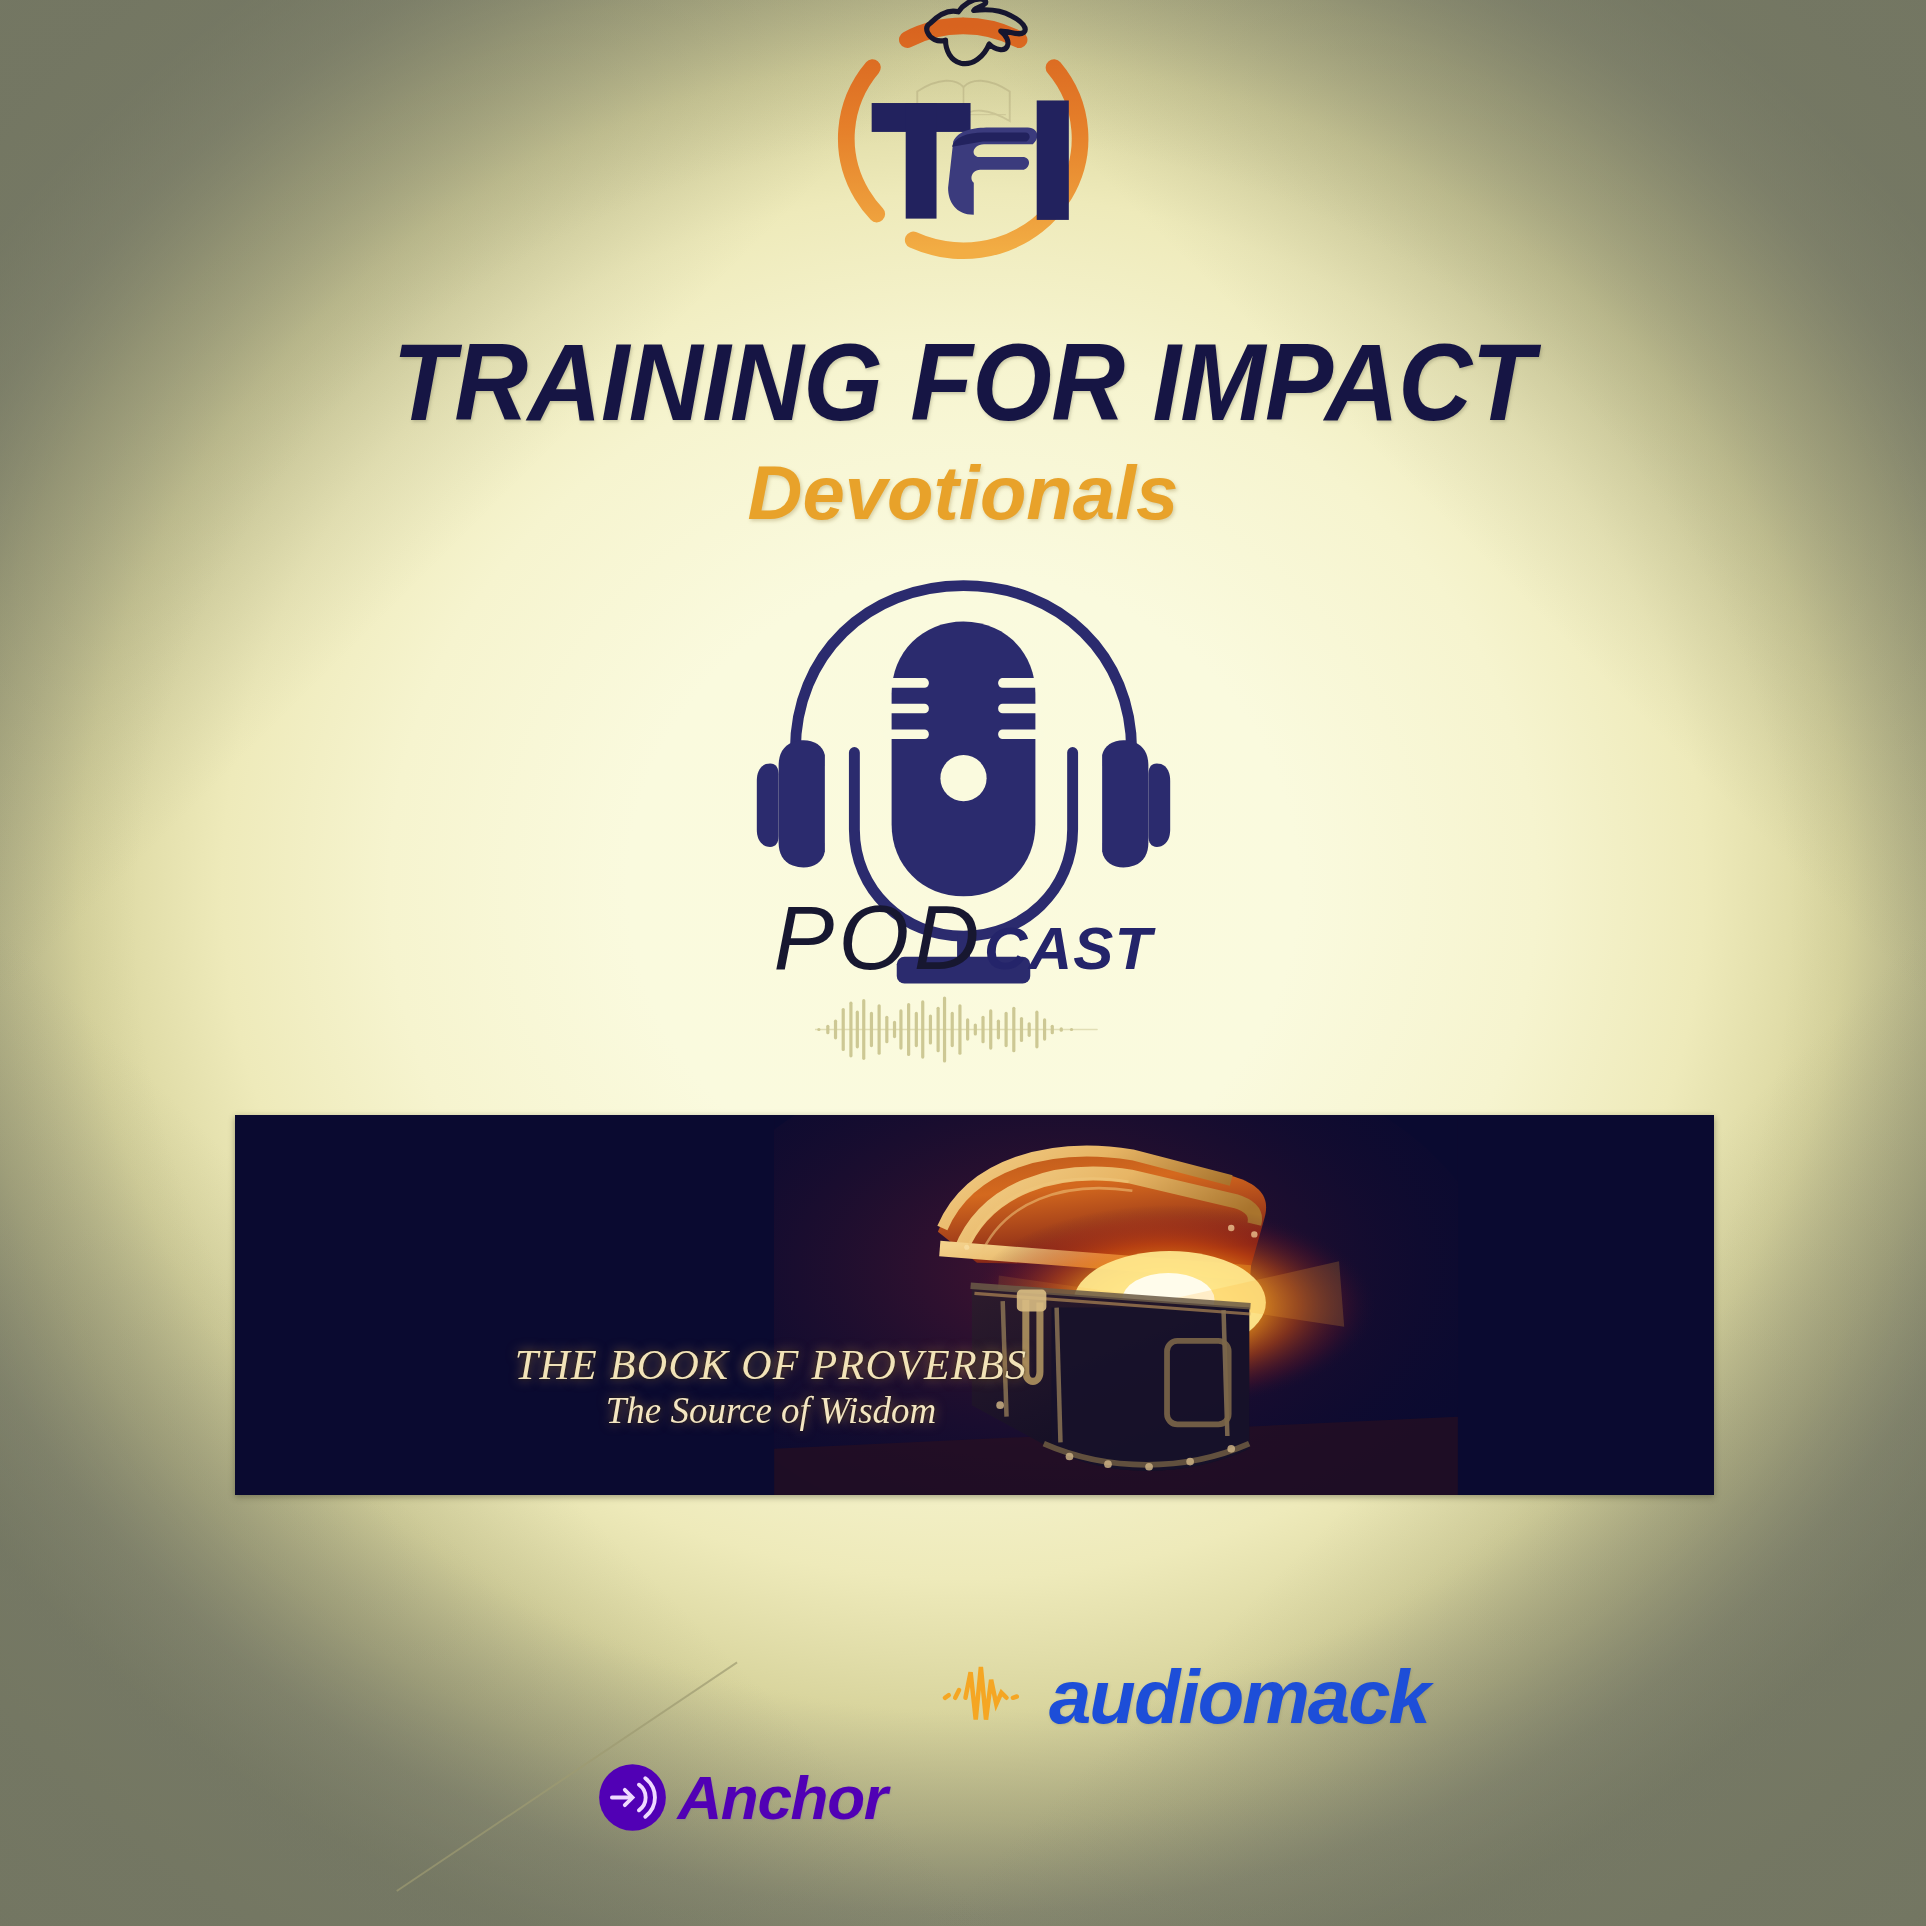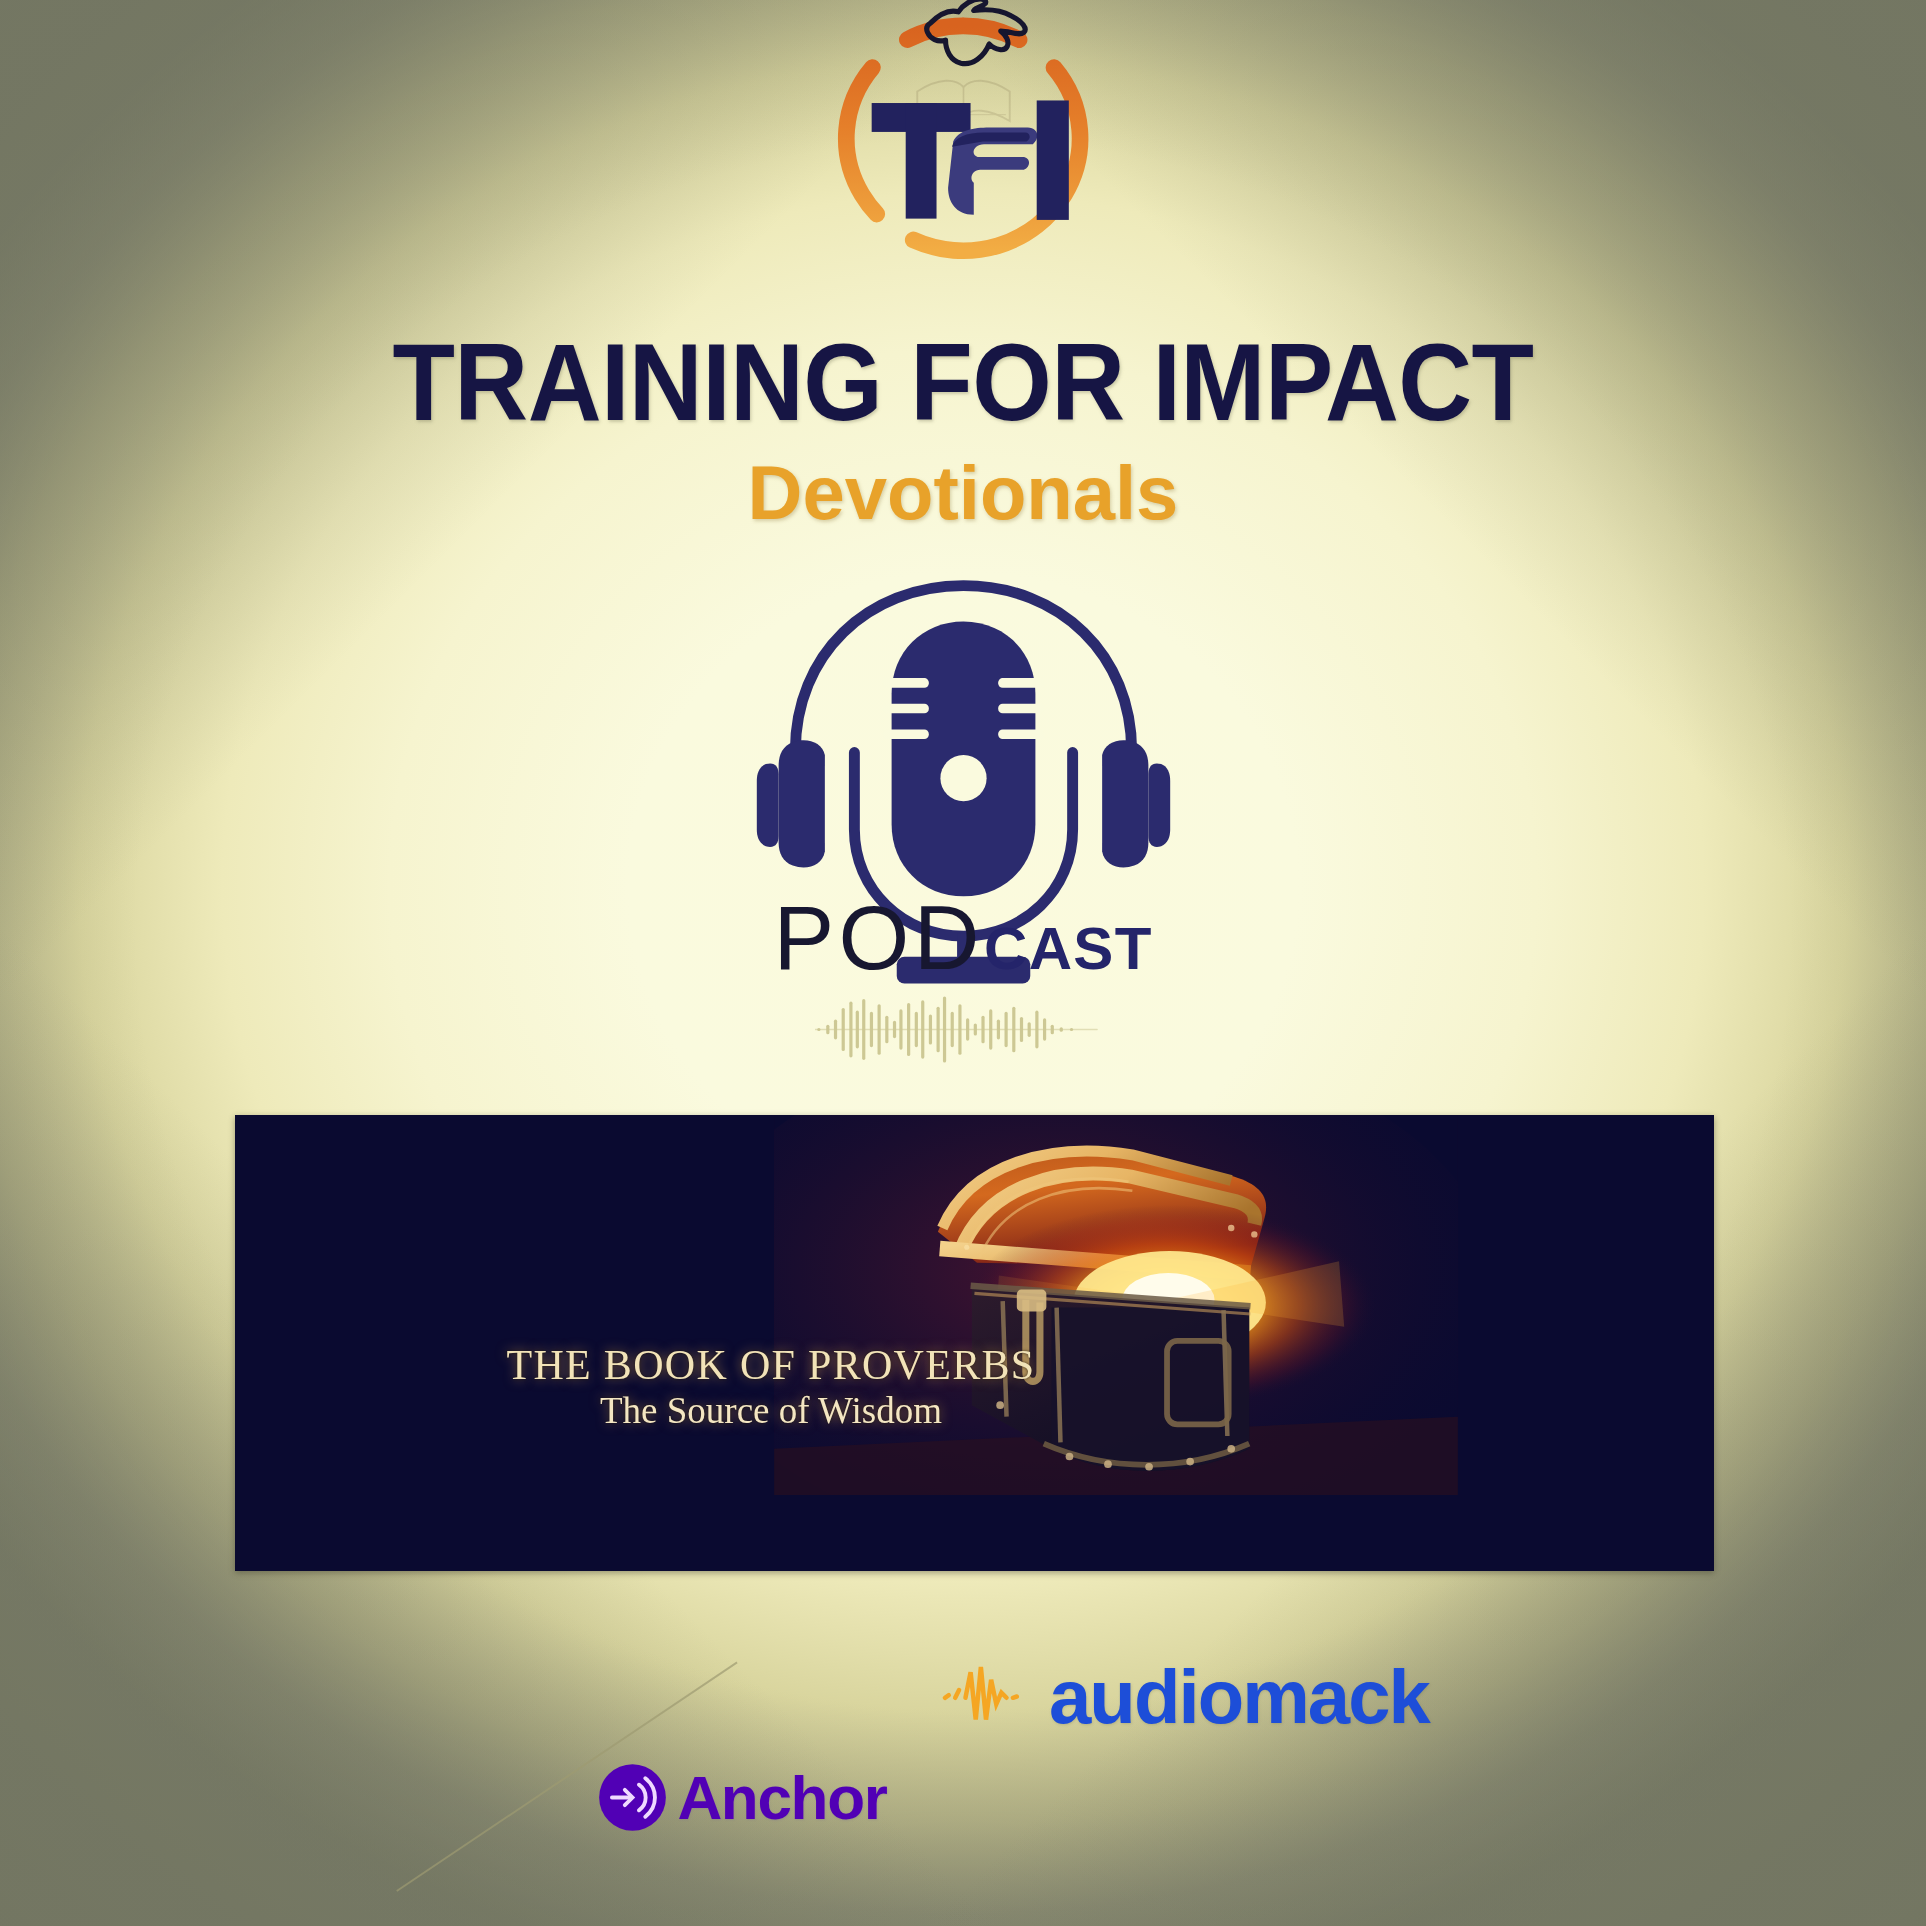--- a/index.html
+++ b/index.html
@@ -6,20 +6,21 @@
   html,body{margin:0;padding:0;background:#6f7260;}
   body{
     font-family:"Liberation Sans", sans-serif;
     -webkit-font-smoothing:antialiased;
   }
   #cover{
     position:relative;
     width:1926px;height:1926px;
     overflow:hidden;
     background:#f7f6d2;
+    font-style:italic;
   }
   
   #bg-base{
     position:absolute;inset:0;
     background:
       radial-gradient(ellipse 62% 58% at 50% 46%,
         #fbfadd 0%,
         #fafade 28%,
         #f6f4cf 48%,
         #eeeaba 62%,
@@ -79,21 +80,21 @@
   }
 
   
   #podcast-block{
     position:absolute;left:726px;top:552px;width:475px;height:437px;
   }
   #podcast-svg{display:block;}
 
   
   #banner{
-    position:absolute;left:235px;top:1115px;width:1479px;height:456px;
+    position:absolute;left:235px;top:1115px;width:1479px;height:380px;
     background:#0a0a30;
     box-shadow:0 1.9px 6.4px rgba(60,60,40,.45);
     overflow:hidden;
   }
   #banner-img{
     position:absolute;left:539px;top:0;width:684px;height:380px;
     overflow:hidden;
     background:#140a2a;
   }
   #chest-svg{position:absolute;left:0;top:0;}

